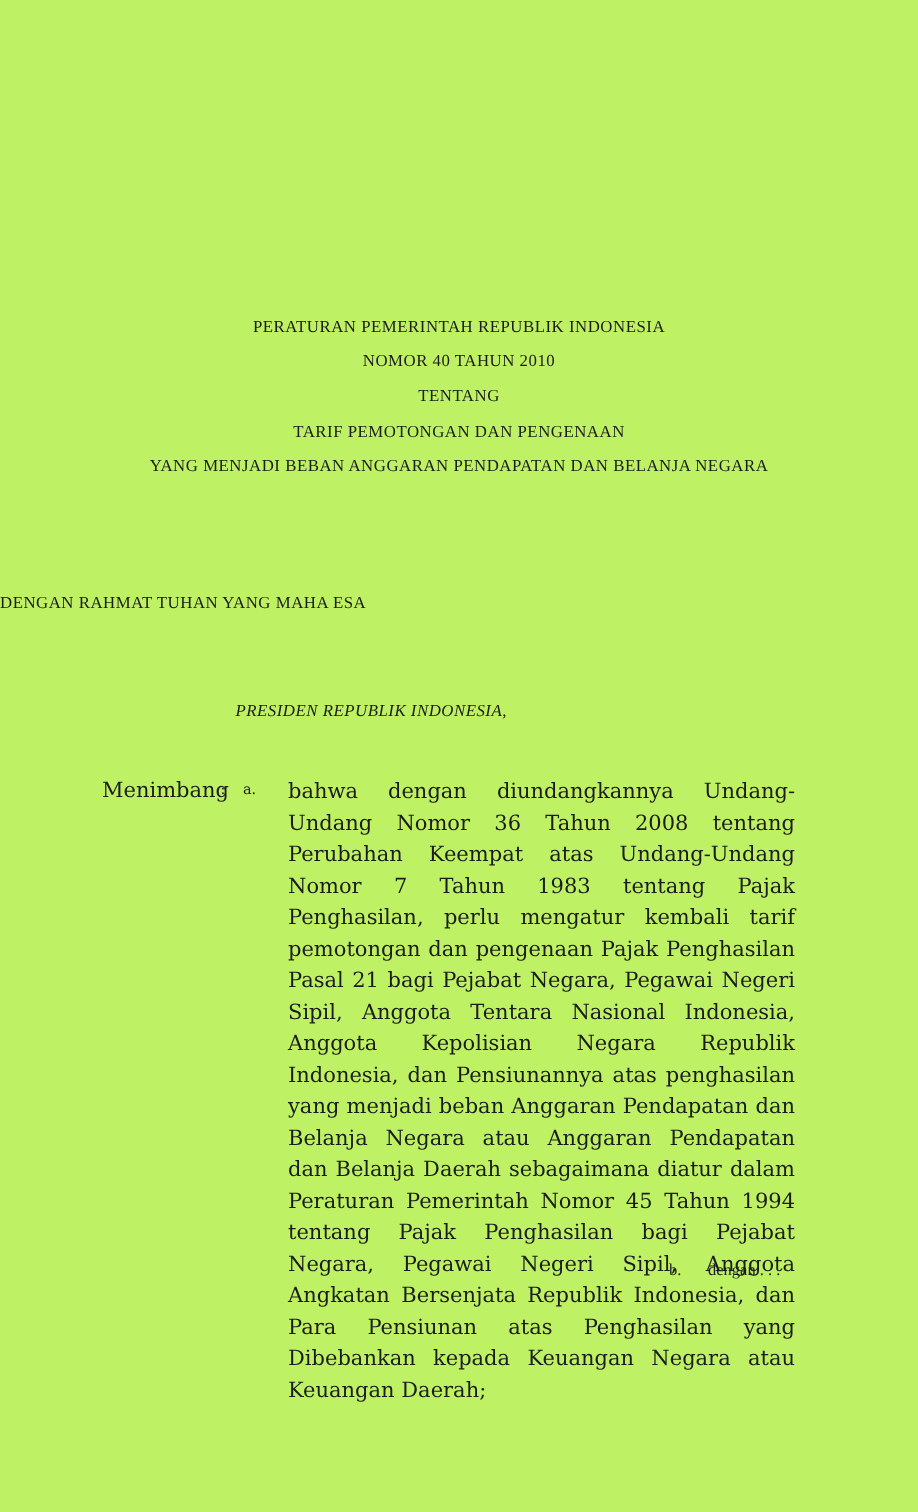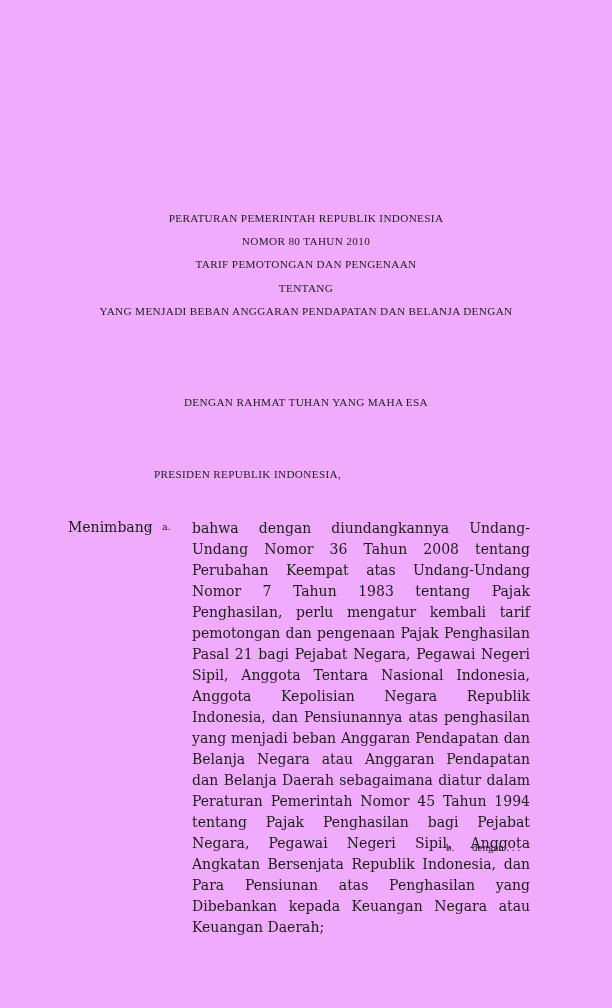--- a/index.html
+++ b/index.html
@@ -16,21 +16,21 @@
     font-family: "Liberation Serif", "DejaVu Serif", serif;
     color: #1a1a1a;
     -webkit-font-smoothing: antialiased;
   }
 
   .page {
     position: absolute;
     inset: 0;
     width: 612px;
     height: 1008px;
-    background: #f0abfc;
+    background: #bef264;
   }
 
   
   .doc-heading {
     position: absolute;
     left: 0;
     top: 207px;
     width: 612px;
     text-align: center;
     font-family: "Liberation Serif", "DejaVu Serif", serif;
@@ -41,21 +41,20 @@
     white-space: nowrap;
   }
   .doc-heading .hline { display: block; }
 
   
   .invocation {
     position: absolute;
     left: 0;
     top: 394px;
     width: 612px;
-    text-align: center;
     font-family: "Liberation Serif", "DejaVu Serif", serif;
     font-size: 11.2px;
     line-height: 17px;
     letter-spacing: 0.35px;
     color: #1c1c1c;
     white-space: nowrap;
   }
 
   
   .issuer {
@@ -63,20 +62,21 @@
     left: 0;
     top: 466px;
     width: 495px;
     text-align: center;
     font-family: "Liberation Serif", "DejaVu Serif", serif;
     font-size: 11.2px;
     line-height: 17px;
     letter-spacing: 0.35px;
     color: #1c1c1c;
     white-space: nowrap;
+    font-style: italic;
   }
 
   
   .considerations {
     position: absolute;
     left: 0;
     top: 518px;
     width: 612px;
   }
   .consider-row {
@@ -152,24 +152,24 @@
     white-space: nowrap;
   }
 </style>
 </head>
 <body>
 
 <div class="page">
 
   <div class="doc-heading">
     <span class="hline">PERATURAN PEMERINTAH REPUBLIK INDONESIA</span>
-    <span class="hline">NOMOR 80 TAHUN 2010</span>
+    <span class="hline">NOMOR 40 TAHUN 2010</span>
+    <span class="hline">TENTANG</span>
     <span class="hline">TARIF PEMOTONGAN DAN PENGENAAN</span>
-    <span class="hline">TENTANG</span>
-    <span class="hline">YANG MENJADI BEBAN ANGGARAN PENDAPATAN DAN BELANJA DENGAN</span>
+    <span class="hline">YANG MENJADI BEBAN ANGGARAN PENDAPATAN DAN BELANJA NEGARA</span>
   </div>
 
   <div class="invocation">DENGAN RAHMAT TUHAN YANG MAHA ESA</div>
 
   <div class="issuer">PRESIDEN REPUBLIK INDONESIA,</div>
 
   <div class="considerations">
     <div class="consider-row">
       <span class="consider-label">Menimbang</span>
       <span class="consider-colon">:</span>

